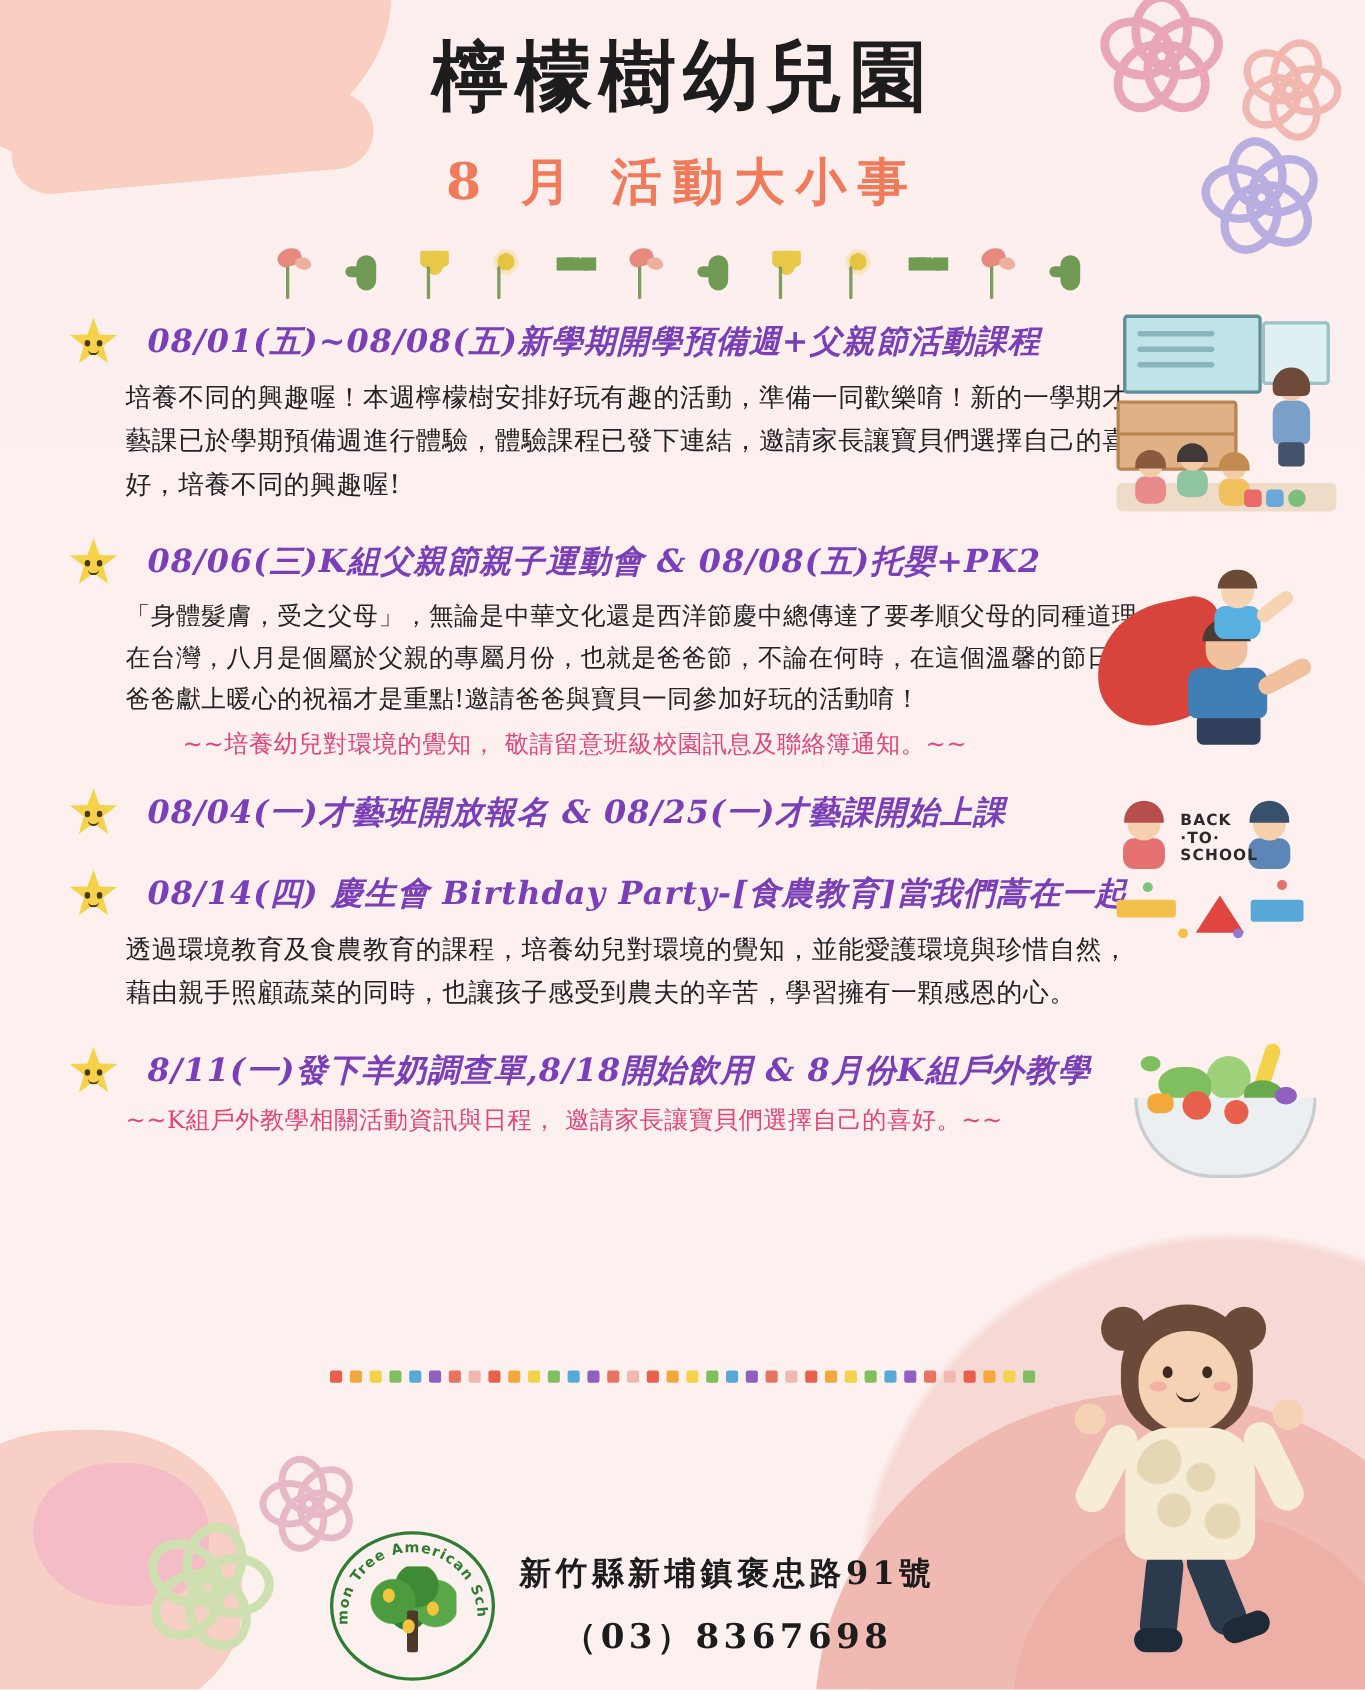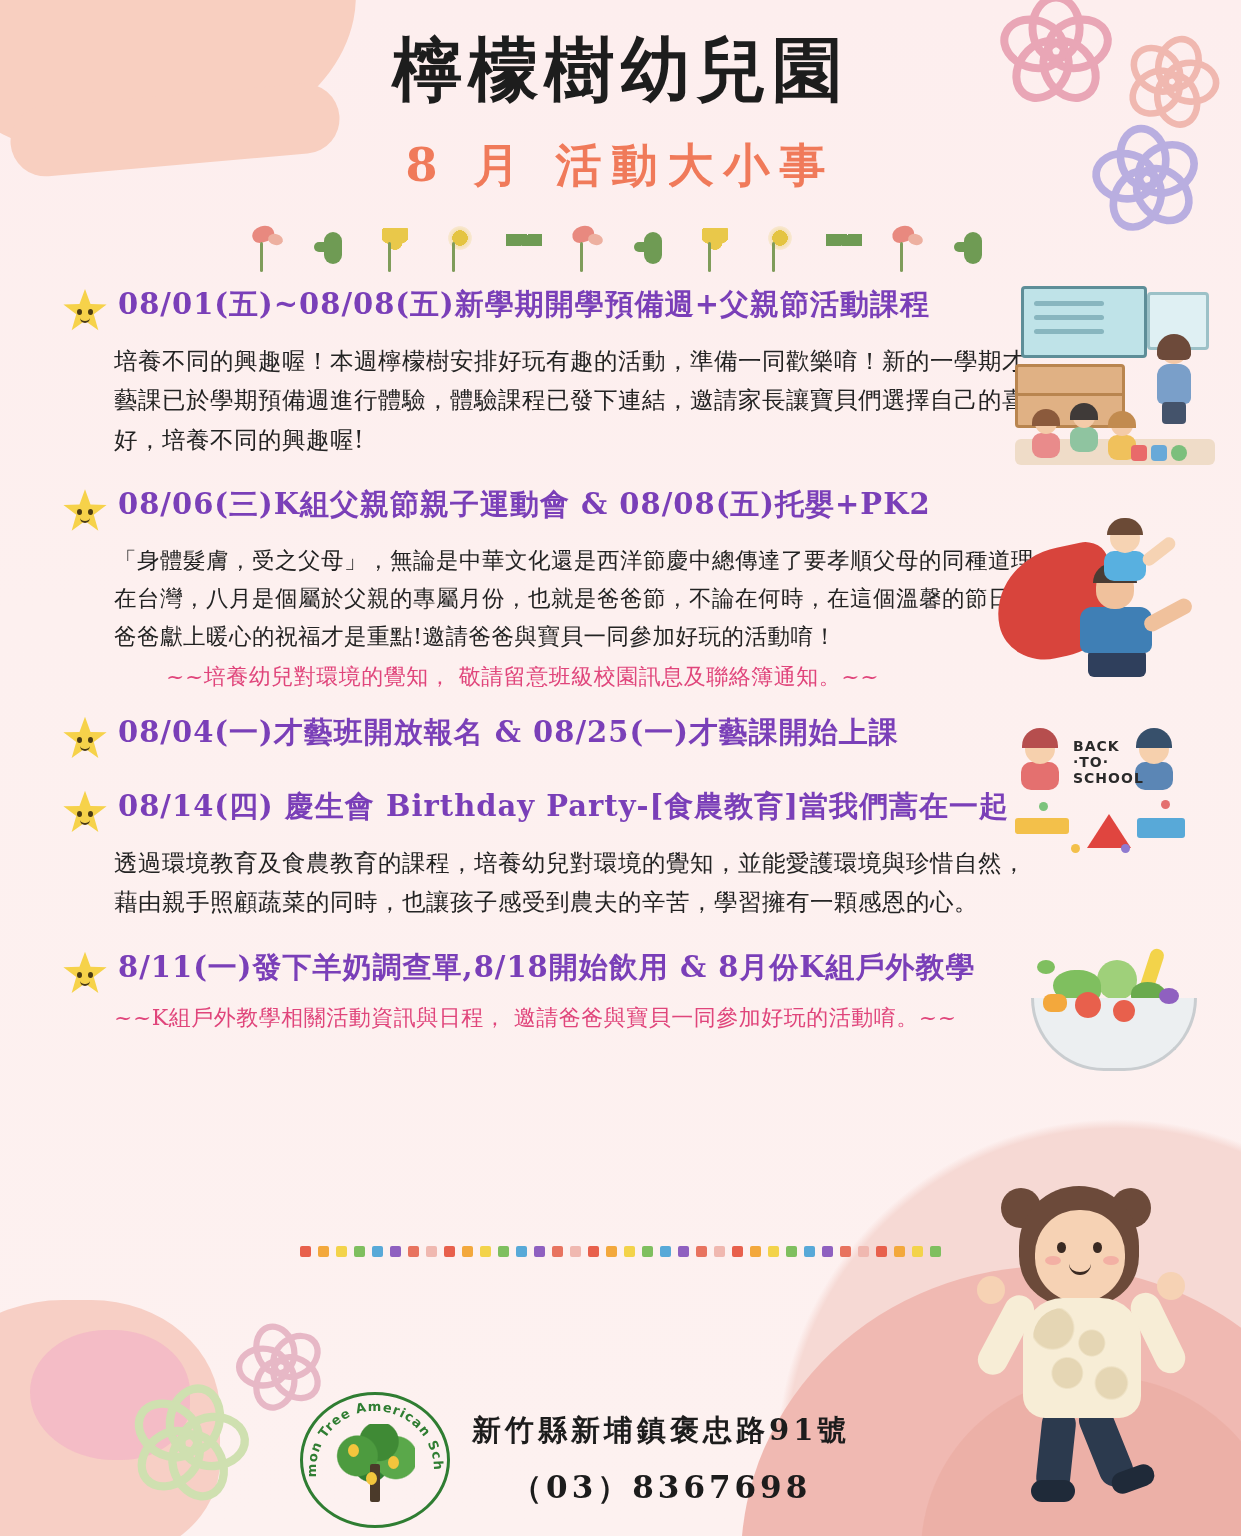--- a/index.html
+++ b/index.html
@@ -140,21 +140,21 @@
 
   
   .events {
     position: absolute; left: 62px; top: 286px; width: 1120px;
   }
   .event {
     position: relative;
     margin-bottom: 14px;
   }
   .evt-head {
-    display: flex; align-items: flex-start; gap: 10px;
+    display: flex; align-items: center; gap: 26px; font-style: italic;
   }
   .star {
     flex: 0 0 auto;
     width: 46px; height: 46px; position: relative; margin-top: 2px;
   }
   .star .shape {
     position: absolute; inset: 0;
     background: #f6d24a;
     clip-path: polygon(50% 2%, 62% 35%, 97% 36%, 69% 57%, 79% 92%, 50% 71%, 21% 92%, 31% 57%, 3% 36%, 38% 35%);
     border: 0;
@@ -510,21 +510,21 @@
     <div class="event">
       <div class="evt-head">
         <div class="star">
           <div class="shape"></div>
             <div class="eye l"></div>
             <div class="eye r"></div>
             <div class="mouth"></div>
         </div>
         <div class="evt-title">8/11(一)發下羊奶調查單,8/18開始飲用 &amp; 8月份K組戶外教學</div>
       </div>
-      <div class="evt-note-line" style="margin-left:52px;">~~K組戶外教學相關活動資訊與日程， 邀請爸爸與寶貝一同參加好玩的活動唷。~~</div>
+      <div class="evt-note-line" style="margin-left:52px;">~~K組戶外教學相關活動資訊與日程， 邀請家長讓寶貝們選擇自己的喜好。~~</div>
     </div>
 
   </div>
 
   <div class="ill ill-class">
     <div class="cls-board"></div>
     <div class="cls-wallwindow"></div>
     <div class="cls-teacher">
       <div class="body"></div>
         <div class="legs"></div>

